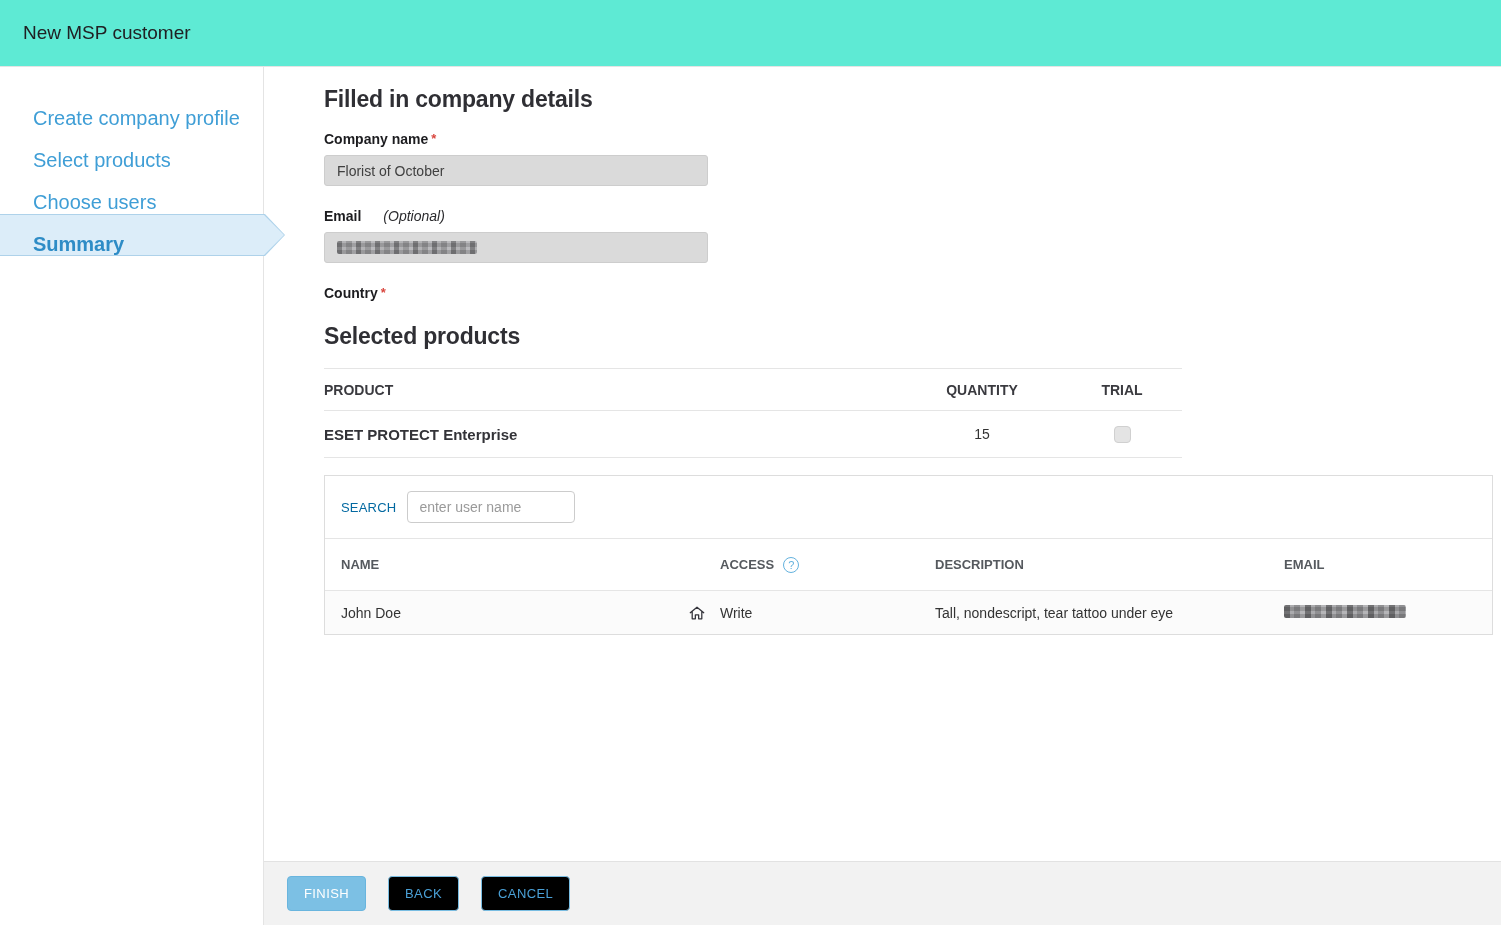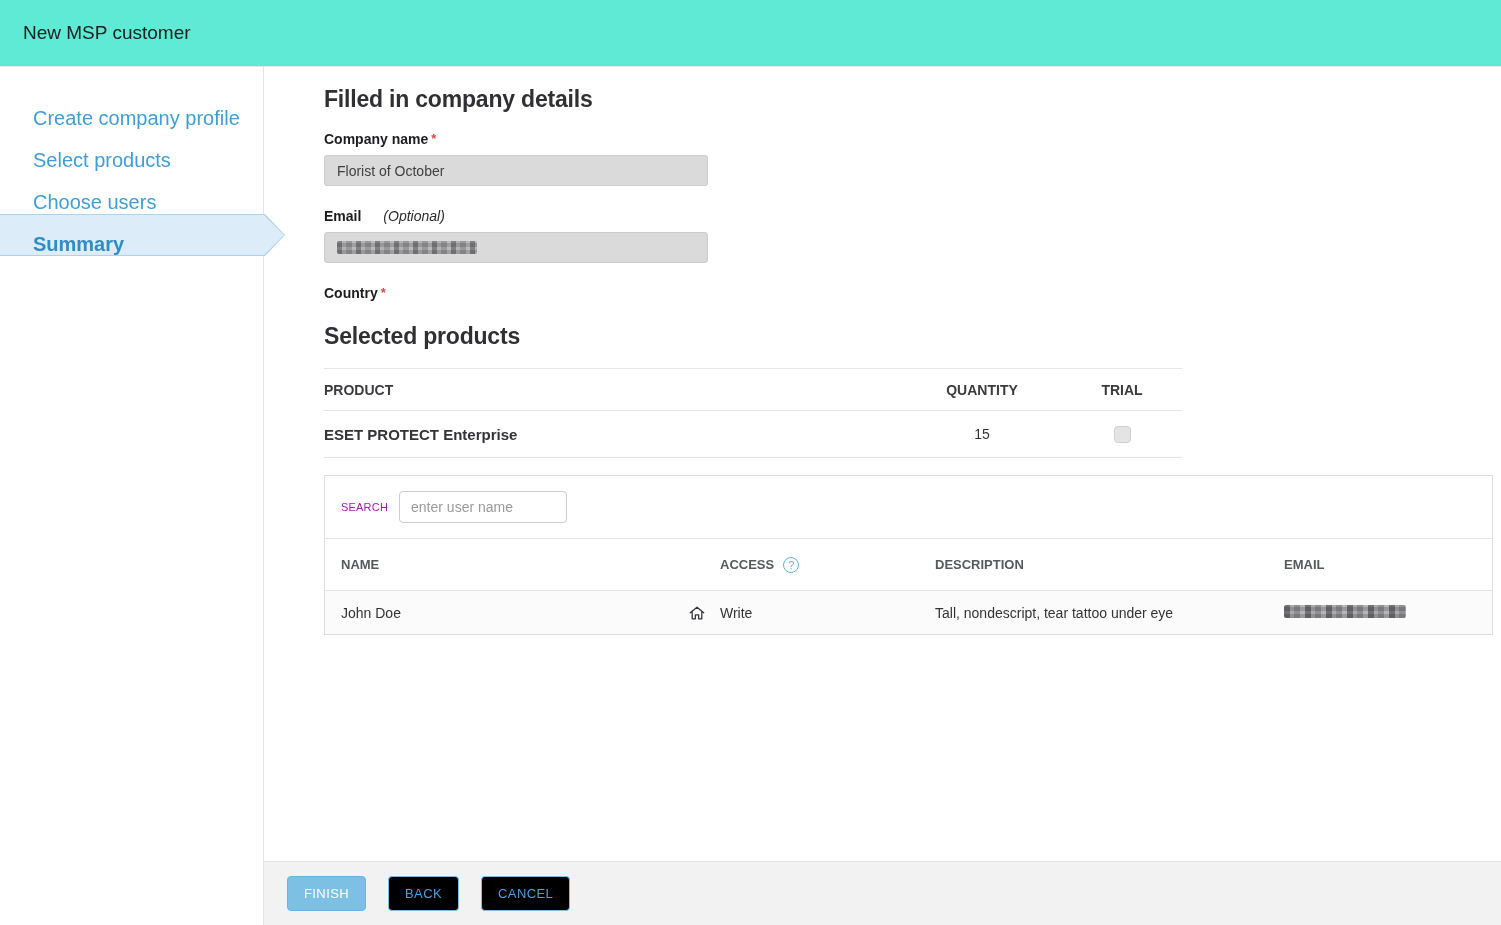--- a/index.html
+++ b/index.html
@@ -70,21 +70,21 @@
   .pt-trial { width:120px; text-align:center; }
   .pt-row.data .pt-product { font-size:15px; font-weight:bold; color:#333338; }
   .pt-row.data .pt-qty { font-size:14px; color:#333; }
   .checkbox { display:inline-block; width:17px; height:17px; background:#e4e4e4;
     border:1px solid #d0d0d0; border-radius:4px; vertical-align:middle; }
 
   
   .users-box { margin-top:17px; width:calc(100% + 4px); border:1px solid #ddd; background:#fff; }
   .search-row { height:63px; border-bottom:1px solid #e5e5e5; display:flex; align-items:center;
     padding-left:16px; }
-  .search-label { font-size:11px; color:#a21caf; letter-spacing:.2px; margin-right:11px; }
+  .search-label { font-size:13px; color:#0369a1; letter-spacing:.2px; margin-right:11px; }
   .search-input { width:168px; height:32px; border:1px solid #ccc; border-radius:4px;
     padding:0 11px; font-size:14px; color:#333; font-family:"Liberation Sans", sans-serif; outline:none; }
   .search-input::placeholder { color:#9a9a9a; }
 
   .u-grid { display:grid; grid-template-columns:363px 247px 349px 1fr; align-items:center; }
   .u-header { height:51px; font-size:13px; font-weight:bold; color:#55595e; }
   .u-row { height:44px; border-top:1px solid #e5e5e5; font-size:14px; color:#333; background:#fbfbfb; }
   .u-name { padding-left:16px; }
   .u-access { display:flex; align-items:center; }
   .u-access .icon-slot { width:32px; display:flex; align-items:center; }

